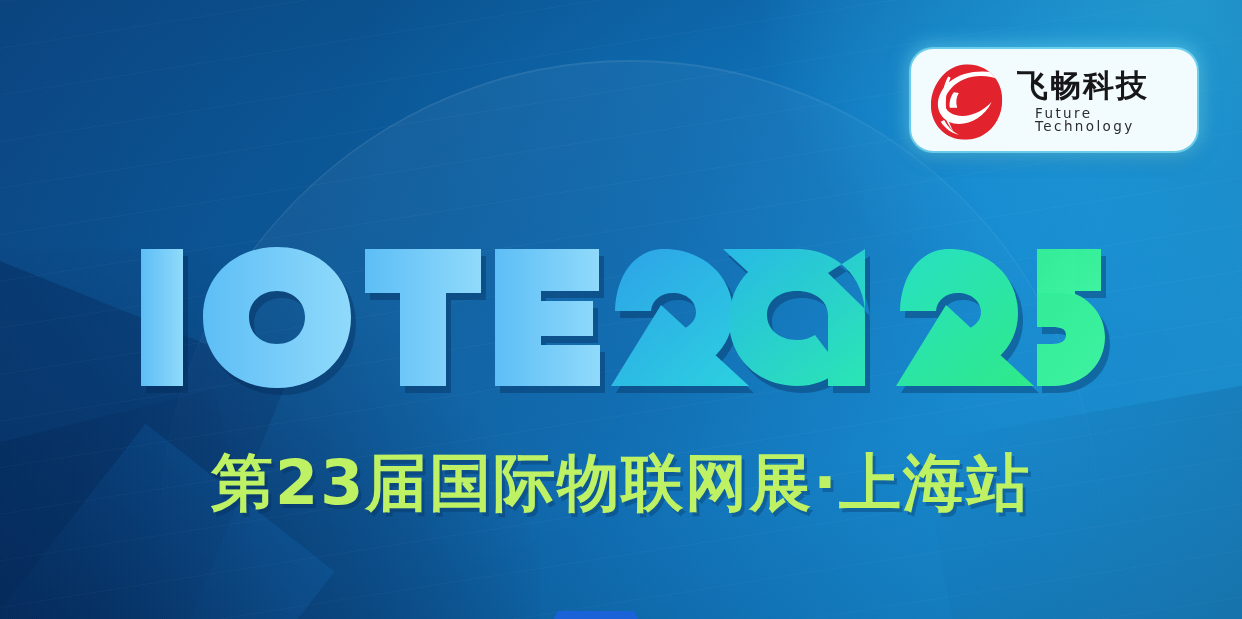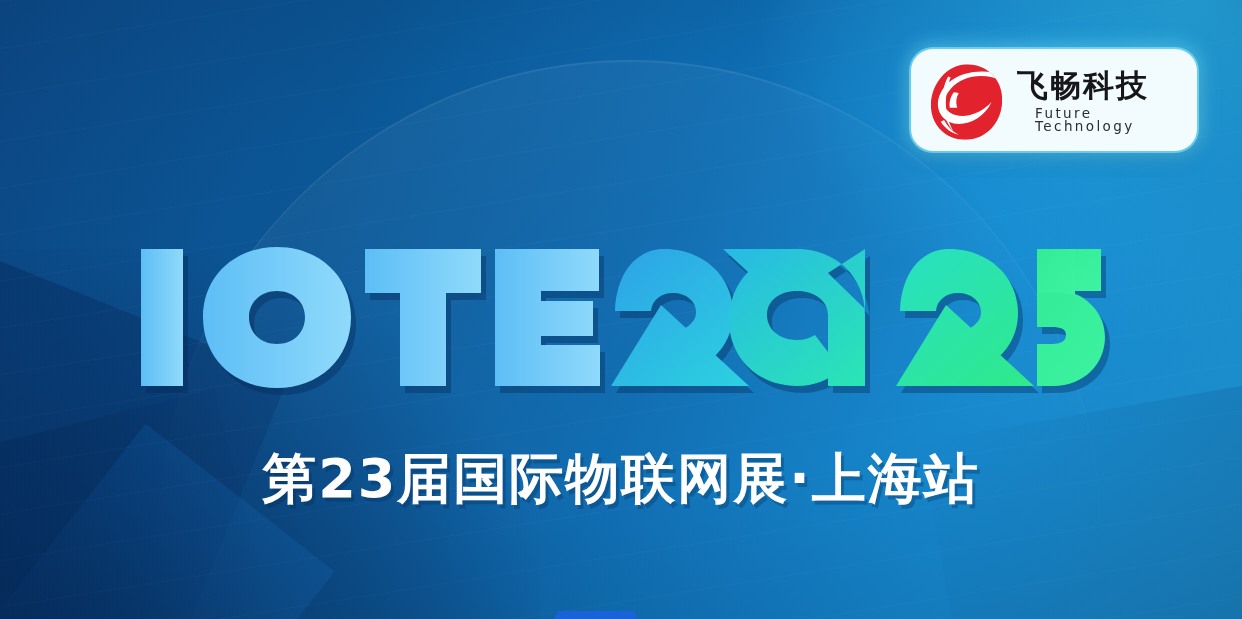--- a/index.html
+++ b/index.html
@@ -162,22 +162,22 @@
     justify-content: center;
   }
   .wordmark svg { display: block; filter: drop-shadow(5px 7px 0 rgba(3,38,80,0.35)); }
 
   
   .subtitle {
     position: absolute;
     left: 0; right: 0;
     top: 452px;
     text-align: center;
-    color: #ffffff;
-    font-size: 54px;
+    color: #bef264;
+    font-size: 62px;
     font-weight: 700;
     letter-spacing: 2px;
     line-height: 1;
     font-family: "DejaVu Sans", "Liberation Sans", sans-serif;
     text-shadow: 3px 4px 0 rgba(4,40,84,0.30);
     white-space: nowrap;
   }
 
   
   .bottom-tab {

